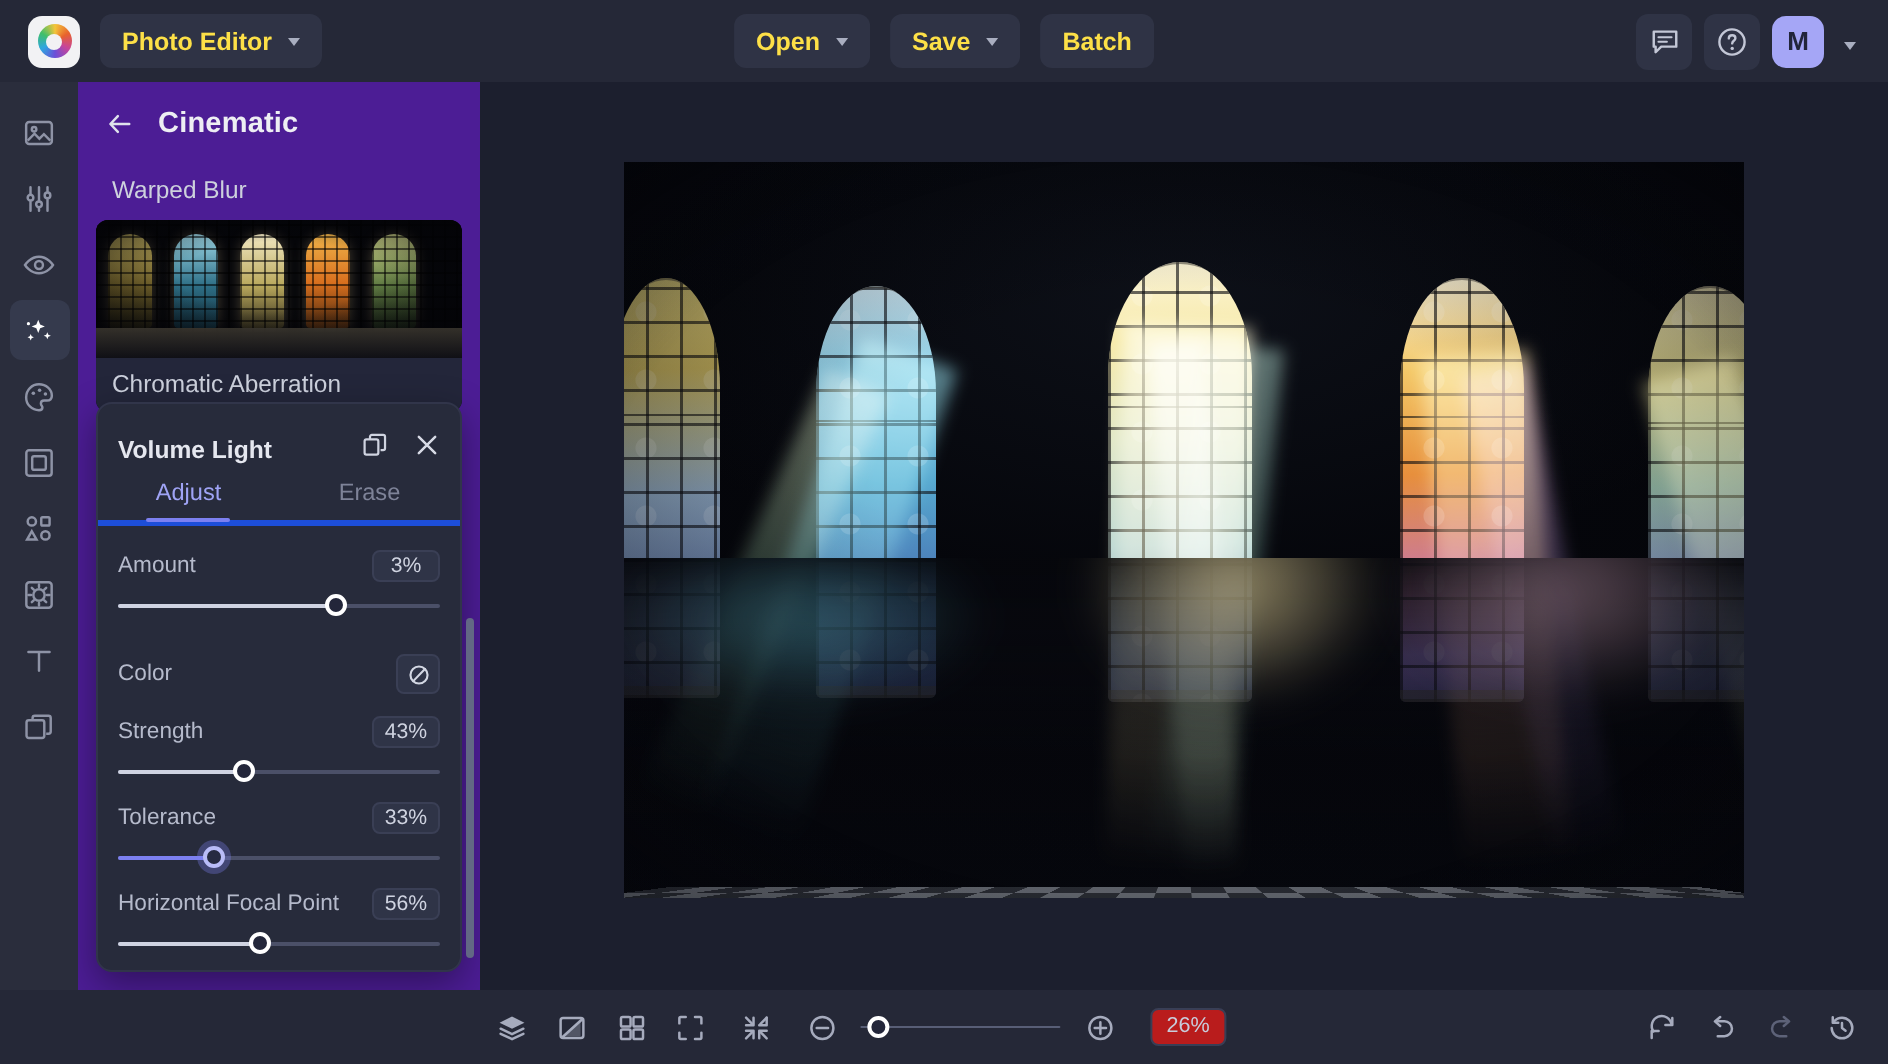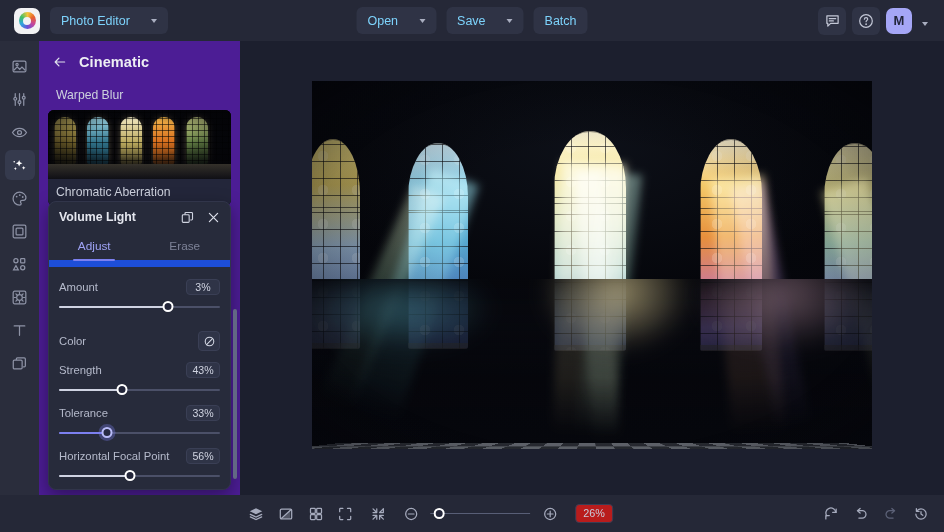--- a/index.html
+++ b/index.html
@@ -33,26 +33,27 @@
     background: conic-gradient(#f3c53a, #e8622d, #c7459a, #6b4fd8, #2fa6e0, #3fbf6a, #f3c53a);
     position: relative;
   }
   .logo .ring::after {
     content: ""; position: absolute; left: 4.5px; top: 4.5px;
     width: 8px; height: 8px; border-radius: 50%; background: #f2f2f4;
   }
   .tbtn {
     height: 27px; border-radius: 6px;
     background: #2f3345;
-    display: inline-flex; align-items: center; gap: 21px;
+    display: inline-flex; align-items: center; gap: 8px;
     padding: 0 11px;
-    font-size: 12.5px; color: #7dd3fc;
+    font-size: 12.5px; color: #fde047;
     cursor: pointer; white-space: nowrap;
     border: none;
     font-family: "Liberation Sans", sans-serif;
+    font-weight: bold;
   }
   .caret {
     width: 0; height: 0; border-left: 3.5px solid transparent;
     border-right: 3.5px solid transparent; border-top: 4px solid #a9aec0;
     display: inline-block; margin-top: 1px;
   }
   .topbar-center {
     position: absolute; left: 50%; transform: translateX(-50%);
     display: flex; gap: 10px; align-items: flex-end;
   }
@@ -141,26 +142,26 @@
     position: absolute;
     left: 9px; top: 160px; width: 183px;
     background: #272b3b;
     border: 1px solid #31354a;
     border-radius: 8px;
     box-shadow: 0 6px 18px rgba(0,0,0,.38);
     display: flex; flex-direction: column;
     overflow: hidden;
   }
   .fx-head {
-    height: 30px; display: flex; align-items: center;
+    height: 30px; display: flex; align-items: flex-end;
     padding: 0 7px 0 10px; gap: 6px;
   }
   .fx-name { font-size: 12.3px; color: #e5e7ef; font-weight: bold; flex: 1; }
   .fx-icon { width: 20px; height: 20px; display: flex; align-items: center; justify-content: center; cursor: pointer; border-radius: 4px; }
-  .fx-tabs { display: flex; border-bottom: 7px solid #1d4ed8; }
+  .fx-tabs { display: flex; border-bottom: 3px solid #1d4ed8; }
   .fx-tab {
     flex: 1; text-align: center; font-size: 11.8px; padding: 7px 0 7px 0;
     color: #7e8398; cursor: pointer; position: relative;
   }
   .fx-tab.active { color: #9fa3f5; }
   .fx-tab.active::after {
     content: ""; position: absolute; left: 50%; transform: translateX(-50%);
     bottom: -1px; width: 42px; height: 2px; background: #7c80f0; border-radius: 2px;
   }
   .fx-body { padding: 10px 10px 0 10px; position: relative; }

